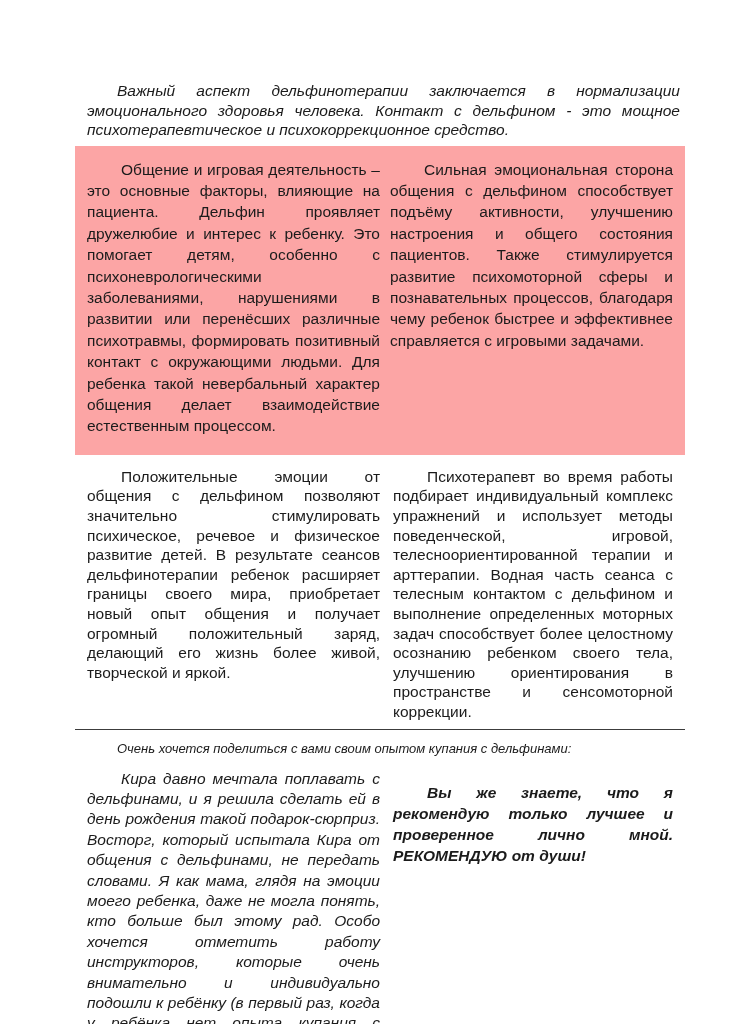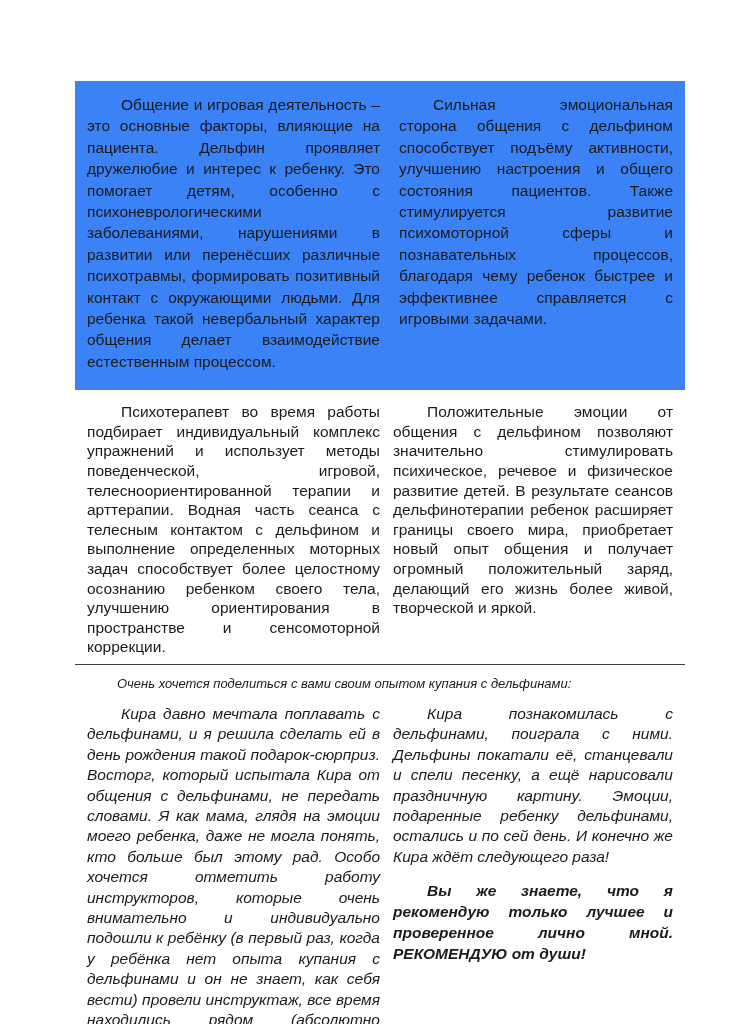--- a/index.html
+++ b/index.html
@@ -19,24 +19,24 @@
     padding: 0 5px 0 12px;
     font-style: italic;
     font-size: 15.5px;
     line-height: 19.5px;
     text-align: justify;
   }
   .intro p { margin: 0; text-indent: 30px; }
 
   .highlight-box {
     margin-top: 6px;
-    background: #3b82f6;
+    background: #fca5a5;
     display: grid;
     grid-template-columns: 293px 1fr;
-    column-gap: 19px;
+    column-gap: 10px;
     padding: 13px 12px 18px 12px;
     font-size: 15.5px;
     line-height: 21.4px;
   }
   .highlight-box p { margin: 0; text-indent: 34px; text-align: justify; }
 
   .two-col {
     margin-top: 12px;
     display: grid;
     grid-template-columns: 293px 1fr;
@@ -87,40 +87,40 @@
     text-align: justify;
     text-indent: 34px;
   }
 </style>
 </head>
 <body>
 
 <div class="page">
 
   <div class="intro">
+    <p>Важный аспект дельфинотерапии заключается в нормализации эмоционального здоровья человека. Контакт с дельфином - это мощное психотерапевтическое и психокоррекционное средство.</p>
   </div>
 
   <div class="highlight-box">
     <p>Общение и игровая деятельность – это основные факторы, влияющие на пациента. Дельфин проявляет дружелюбие и интерес к ребенку. Это помогает детям, особенно с психоневрологическими заболеваниями, нарушениями в развитии или перенёсших различные психотравмы, формировать позитивный контакт с окружающими людьми. Для ребенка такой невербальный характер общения делает взаимодействие естественным процессом.</p>
     <p>Сильная эмоциональная сторона общения с дельфином способствует подъёму активности, улучшению настроения и общего состояния пациентов. Также стимулируется развитие психомоторной сферы и познавательных процессов, благодаря чему ребенок быстрее и эффективнее справляется с игровыми задачами.</p>
   </div>
 
   <div class="two-col">
+    <p>Положительные эмоции от общения с дельфином позволяют значительно стимулировать психическое, речевое и физическое развитие детей. В результате сеансов дельфинотерапии ребенок расширяет границы своего мира, приобретает новый опыт общения и получает огромный положительный заряд, делающий его жизнь более живой, творческой и яркой.</p>
     <p>Психотерапевт во время работы подбирает индивидуальный комплекс упражнений и использует методы поведенческой, игровой, телесноориентированной терапии и арттерапии. Водная часть сеанса с телесным контактом с дельфином и выполнение определенных моторных задач способствует более целостному осознанию ребенком своего тела, улучшению ориентирования в пространстве и сенсомоторной коррекции.</p>
-    <p>Положительные эмоции от общения с дельфином позволяют значительно стимулировать психическое, речевое и физическое развитие детей. В результате сеансов дельфинотерапии ребенок расширяет границы своего мира, приобретает новый опыт общения и получает огромный положительный заряд, делающий его жизнь более живой, творческой и яркой.</p>
   </div>
 
   <hr class="divider">
 
   <p class="lead">Очень хочется поделиться с вами своим опытом купания с дельфинами:</p>
 
   <div class="testimonial-grid">
     <div>
       <p class="testimonial-text">Кира давно мечтала поплавать с дельфинами, и я решила сделать ей в день рождения такой подарок-сюрприз. Восторг, который испытала Кира от общения с дельфинами, не передать словами. Я как мама, глядя на эмоции моего ребенка, даже не могла понять, кто больше был этому рад. Особо хочется отметить работу инструкторов, которые очень внимательно и индивидуально подошли к ребёнку (в первый раз, когда у ребёнка нет опыта купания с дельфинами и он не знает, как себя вести) провели инструктаж, все время находились рядом (абсолютно безопасно оставить ребёнка в воде).</p>
     </div>
     <div>
-      <p class="testimonial-text">Кира познакомилась с дельфинами, поиграла с ними. Дельфины покатали её, станцевали и спели песенку, а ещё нарисовали праздничную картину. Эмоции, подаренные ребенку дельфинами, остались и по сей день. И конечно же Кира ждёт следующего раза!</p>
       <p class="recommendation">Вы же знаете, что я рекомендую только лучшее и проверенное лично мной. РЕКОМЕНДУЮ от души!</p>
 
     </div>
   </div>
 
 </div>
 
 </body></html>

